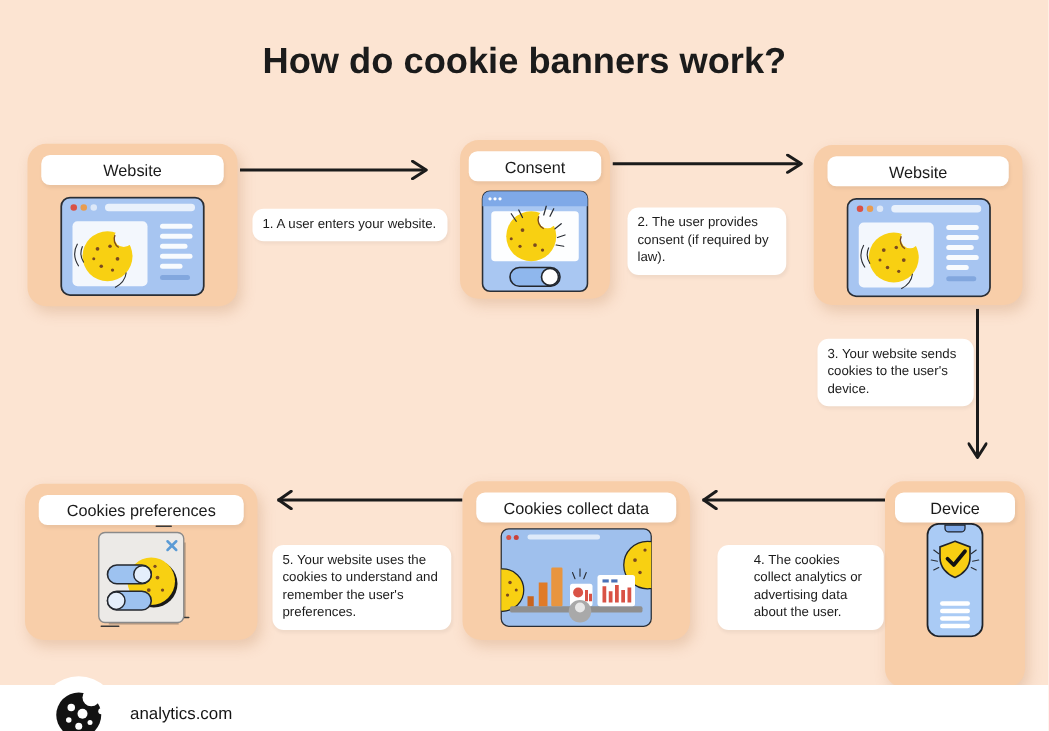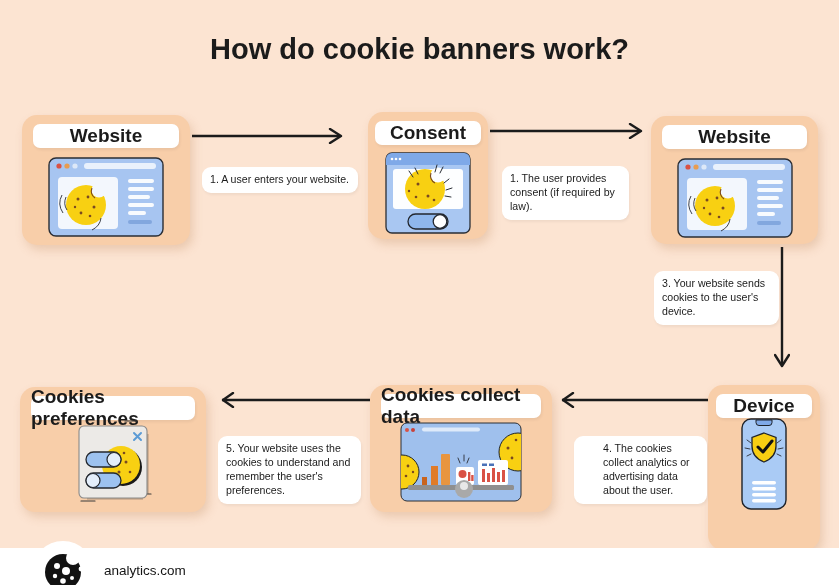--- a/index.html
+++ b/index.html
@@ -6,21 +6,21 @@
   body{font-family:"Liberation Sans",sans-serif;color:#1B1B1B;}
   .canvas{position:relative;width:839px;height:585px;background:#FCE4D2;overflow:hidden;}
 
   .title{position:absolute;left:0;top:33px;width:100%;text-align:center;
          font-size:29px;font-weight:700;color:#1B1B1B;}
 
   .node{position:absolute;background:#F8CEA9;border-radius:15px;
         box-shadow:3px 5px 10px rgba(196,140,96,.30);}
   .node-label{margin:9px auto 0;width:calc(100% - 22px);height:24px;background:#FFFFFF;
         border-radius:7px;display:flex;align-items:center;justify-content:center;
-        font-size:19px;font-weight:700;color:#1B1B1B;box-shadow:1px 2px 3px rgba(0,0,0,.06);}
+        font-size:13px;font-weight:400;color:#1B1B1B;box-shadow:1px 2px 3px rgba(0,0,0,.06);}
   .node-consent .node-label{width:calc(100% - 14px);}
   .node-device  .node-label{width:calc(100% - 16px);}
   .illus{position:absolute;left:50%;transform:translateX(-50%);}
 
   .step{position:absolute;background:#FFFFFF;border-radius:9px;padding:6px 8px;
         font-size:10.6px;line-height:1.32;color:#1B1B1B;box-sizing:border-box;
         box-shadow:1px 2px 3px rgba(0,0,0,.05);}
 
   .arrow{position:absolute;}
 
@@ -218,21 +218,21 @@
     <line x1="148" y1="8" x2="2" y2="8" stroke="#1B1B1B" stroke-width="2.4"></line>
     <polyline points="13,1 3,8 13,15" fill="none" stroke="#1B1B1B" stroke-width="2.4" stroke-linecap="round" stroke-linejoin="round"></polyline>
   </svg>
 
   <svg class="arrow" style="left:220px;top:392px;" width="150" height="16">
     <line x1="150" y1="8" x2="2" y2="8" stroke="#1B1B1B" stroke-width="2.4"></line>
     <polyline points="13,1 3,8 13,15" fill="none" stroke="#1B1B1B" stroke-width="2.4" stroke-linecap="round" stroke-linejoin="round"></polyline>
   </svg>
 
   <div class="step" style="left:202px;top:167px;width:156px;">1. A user enters your website.</div>
-  <div class="step" style="left:502px;top:166px;width:127px;">1. The user provides consent (if required by law).</div>
+  <div class="step" style="left:502px;top:166px;width:127px;">2. The user provides consent (if required by law).</div>
   <div class="step" style="left:654px;top:271px;width:125px;">3. Your website sends cookies to the user's device.</div>
   <div class="step" style="left:574px;top:436px;width:133px;padding-left:29px;">4. The cookies collect analytics or advertising data about the user.</div>
   <div class="step" style="left:218px;top:436px;width:143px;">5. Your website uses the cookies to understand and remember the user's preferences.</div>
 
   <div class="footer-bar"></div>
 
   <div class="logo-circle">
     <svg width="44" height="44" viewBox="0 0 44 44">
       <circle cx="22" cy="22" r="18" fill="#121212"></circle>
       <circle cx="32" cy="8" r="7" fill="#FFFFFF"></circle>

